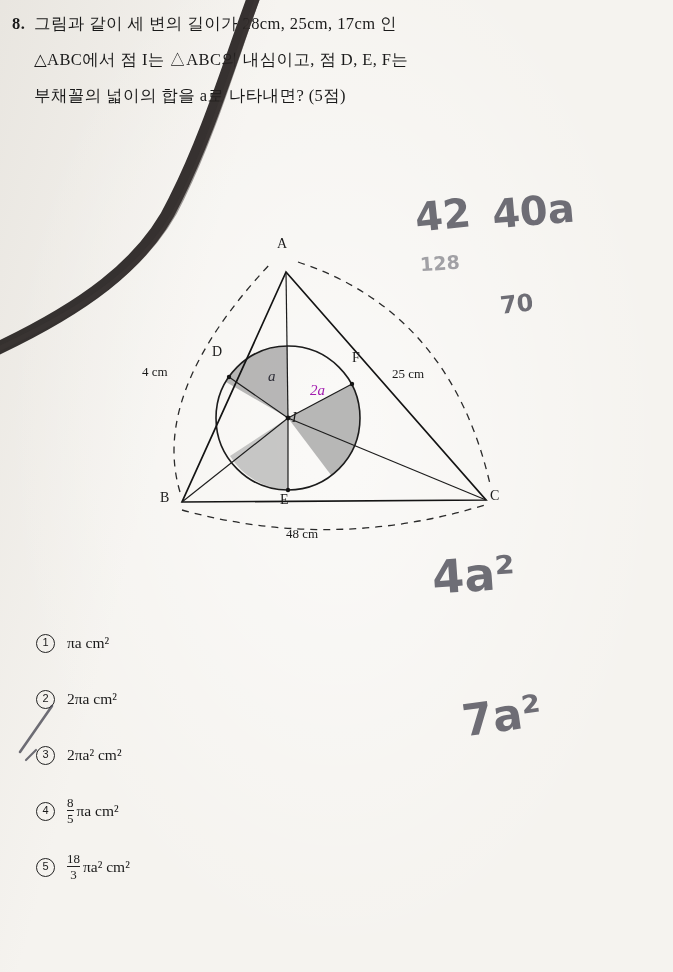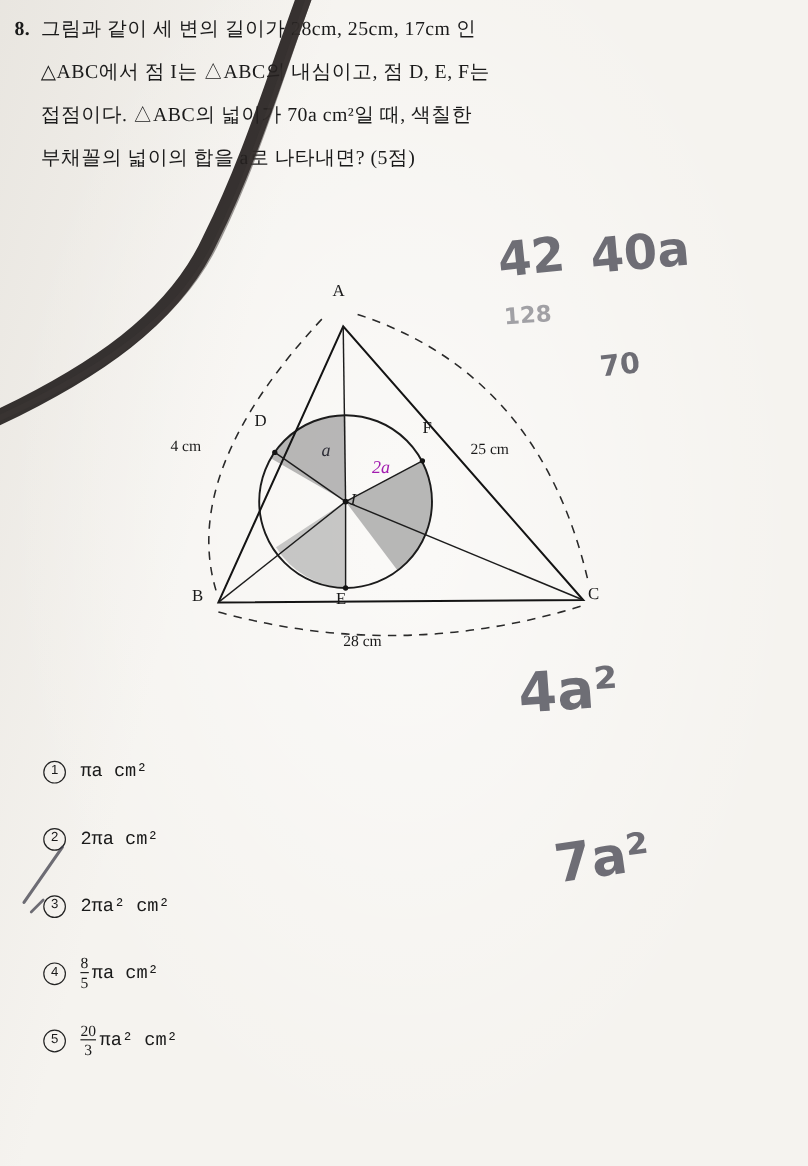--- a/index.html
+++ b/index.html
@@ -90,21 +90,21 @@
     border: 1.3px solid #232323;
     border-radius: 50%;
     text-align: center;
     line-height: 15px;
     font-size: 11px;
     margin-right: 12px;
     flex: 0 0 auto;
     font-family: "Liberation Sans", sans-serif;
   }
   .choice-text {
-    font-family: Liberation Mono, monospace;
+    font-family: Liberation Serif, serif;
   }
   .frac {
     display: inline-block;
     vertical-align: middle;
     text-align: center;
     margin-right: 3px;
   }
   .frac .num { display: block; font-size: 13px; line-height: 15px; }
   .frac .den { display: block; font-size: 13px; line-height: 16px; border-top: 1.2px solid #222; }
 
@@ -130,21 +130,20 @@
 <body>
 
 <div class="page">
   <div class="paper-shade"></div>
 
   <div class="question">
     <span class="q-num">8.</span>
     <div class="q-body">
       <div class="q-line">그림과 같이 세 변의 길이가 28cm, 25cm, 17cm 인</div>
       <div class="q-line">△ABC에서 점 I는 △ABC의 내심이고, 점 D, E, F는</div>
-      <div class="q-line">접점이다. △ABC의 넓이가 70a cm²일 때, 색칠한</div>
       <div class="q-line">부채꼴의 넓이의 합을 a로 나타내면? (5점)</div>
     </div>
   </div>
 
   <div class="figure">
     <svg width="430" height="340" viewBox="0 0 430 340">
       <defs>
         <clipPath id="circClip">
           <circle cx="168" cy="196" r="72"></circle>
         </clipPath>
@@ -180,21 +179,21 @@
     <span class="fig-label" style="left:157px; top:14px;">A</span>
     <span class="fig-label" style="left:40px; top:268px;">B</span>
     <span class="fig-label" style="left:370px; top:266px;">C</span>
     <span class="fig-label" style="left:92px; top:122px;">D</span>
     <span class="fig-label" style="left:160px; top:270px;">E</span>
     <span class="fig-label" style="left:232px; top:128px;">F</span>
     <span class="fig-label" style="left:172px; top:188px; font-style:italic;">I</span>
 
     <span class="fig-label" style="left:22px; top:142px; font-size:13px;">4 cm</span>
     <span class="fig-label" style="left:272px; top:98px; font-size:13px;margin-top:46px;">25 cm</span>
-    <span class="fig-label" style="left:166px; top:304px; font-size:13px;">28 cm</span>
+    <span class="fig-label" style="left:166px; top:304px; font-size:13px;">48 cm</span>
 
     <span class="fig-label hand-ink" style="left:148px; top:146px; font-size:15px; font-style:italic; color:#2e2e38;">a</span>
     <span class="fig-label hand-ink" style="left:190px; top:160px; font-size:15px; font-style:italic; color:#a21caf;">2a</span>
   </div>
 
   <div class="choices">
     <div class="choice">
       <span class="circ">1</span>
       <span class="choice-text">πa cm²</span>
     </div>
@@ -210,21 +209,21 @@
       <span class="circ">4</span>
       <span class="frac">
         <span class="num">8</span>
         <span class="den">5</span>
       </span>
       <span class="choice-text">πa cm²</span>
     </div>
     <div class="choice">
       <span class="circ">5</span>
       <span class="frac">
-        <span class="num">20</span>
+        <span class="num">18</span>
         <span class="den">3</span>
       </span>
       <span class="choice-text">πa² cm²</span>
     </div>
   </div>
 
   <svg class="hand" style="left:6px; top:690px;" width="70" height="80">
     <path d="M 14 62 L 46 16" stroke="#3a3a46" stroke-width="2.6" fill="none" stroke-linecap="round"></path>
     <path d="M 20 70 L 30 60" stroke="#3a3a46" stroke-width="2.2" fill="none" stroke-linecap="round"></path>
   </svg>

